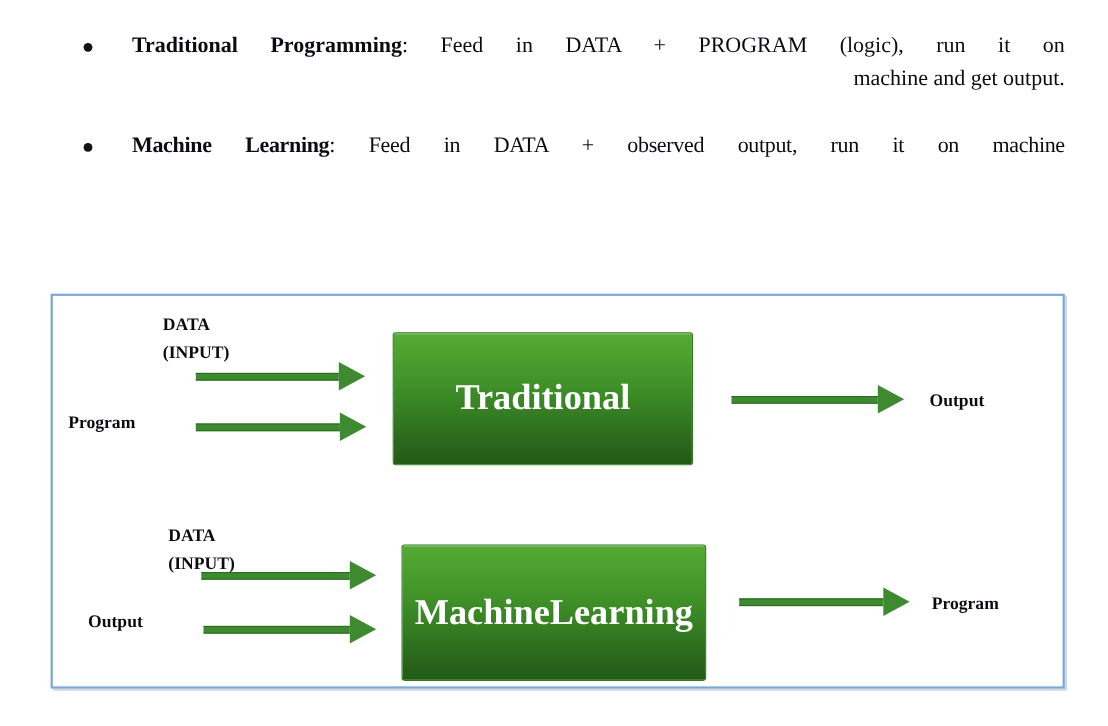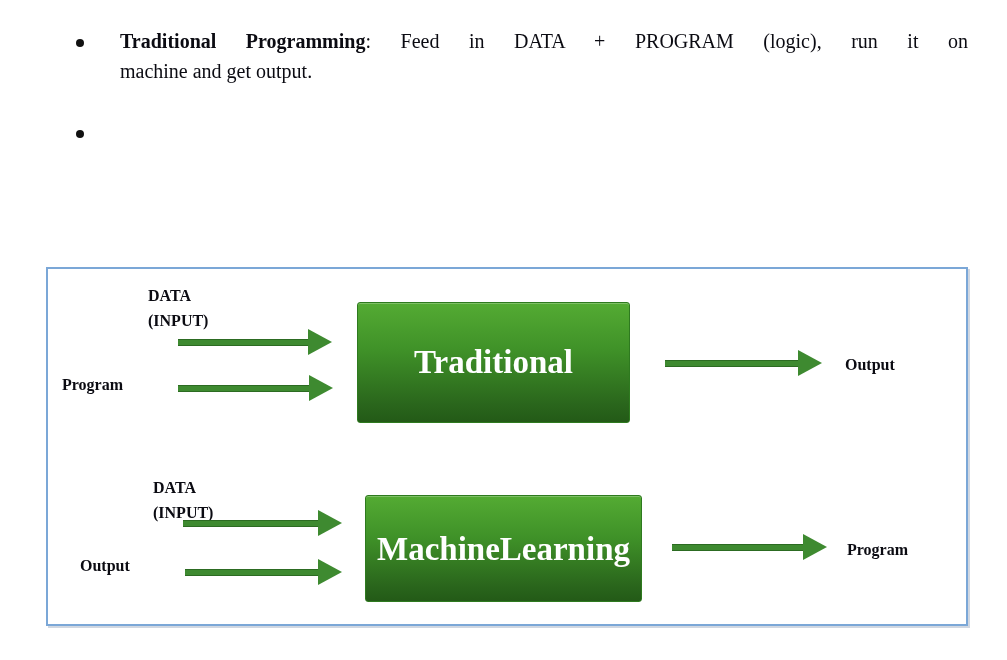--- a/index.html
+++ b/index.html
@@ -28,21 +28,21 @@
     position: absolute;
     left: 0;
     top: 13px;
     width: 8px;
     height: 8px;
     border-radius: 50%;
     background: #111111;
   }
   .para { font-size: 20px; line-height: 30px; }
   .jline { text-align: justify; text-align-last: justify; }
-  .jline-last { text-align: left; }
+  .jline-last { text-align: right; }
   .condensed { letter-spacing: -0.3px; }
   .term { font-weight: bold; }
 
   
   .diagram {
     position: absolute;
     left: 46px;
     top: 267px;
     width: 922px;
     height: 359px;
@@ -108,20 +108,21 @@
     <li class="bullet-item">
       <span class="bullet-dot"></span>
       <div class="para">
         <div class="jline"><span class="term">Traditional Programming</span><span>: Feed in DATA + PROGRAM (logic), run it on</span></div>
         <div class="jline-last">machine and get output.</div>
       </div>
     </li>
     <li class="bullet-item">
       <span class="bullet-dot"></span>
       <div class="para condensed">
+        <div class="jline"><span class="term">Machine Learning</span><span>: Feed in DATA + observed output, run it on machine</span></div>
       </div>
     </li>
   </ul>
 
   <div class="diagram">
 
     <div class="dlabel" style="left:100px; top:14px;">
       <div>DATA</div>
       <div>(INPUT)</div>
     </div>
@@ -149,21 +150,21 @@
     </div>
     <div class="arrow" style="left:135px; top:241px; width:159px;">
       <span class="shaft"></span>
         <span class="head"></span>
     </div>
     <div class="dlabel" style="left:32px; top:284px;">Output</div>
     <div class="arrow" style="left:137px; top:290px; width:157px;">
       <span class="shaft"></span>
         <span class="head"></span>
     </div>
-    <div class="gbox gbox2" style="left:317px; top:226px; width:277px; height:107px;">
+    <div class="gbox gbox2" style="left:317px; top:226px; width:277px; height:124px;">
       <div class="bline">Machine</div>
       <div class="bline">Learning</div>
     </div>
     <div class="arrow" style="left:624px; top:265px; width:155px;">
       <span class="shaft"></span>
         <span class="head"></span>
     </div>
     <div class="dlabel" style="left:799px; top:268px;">Program</div>
 
   </div>

